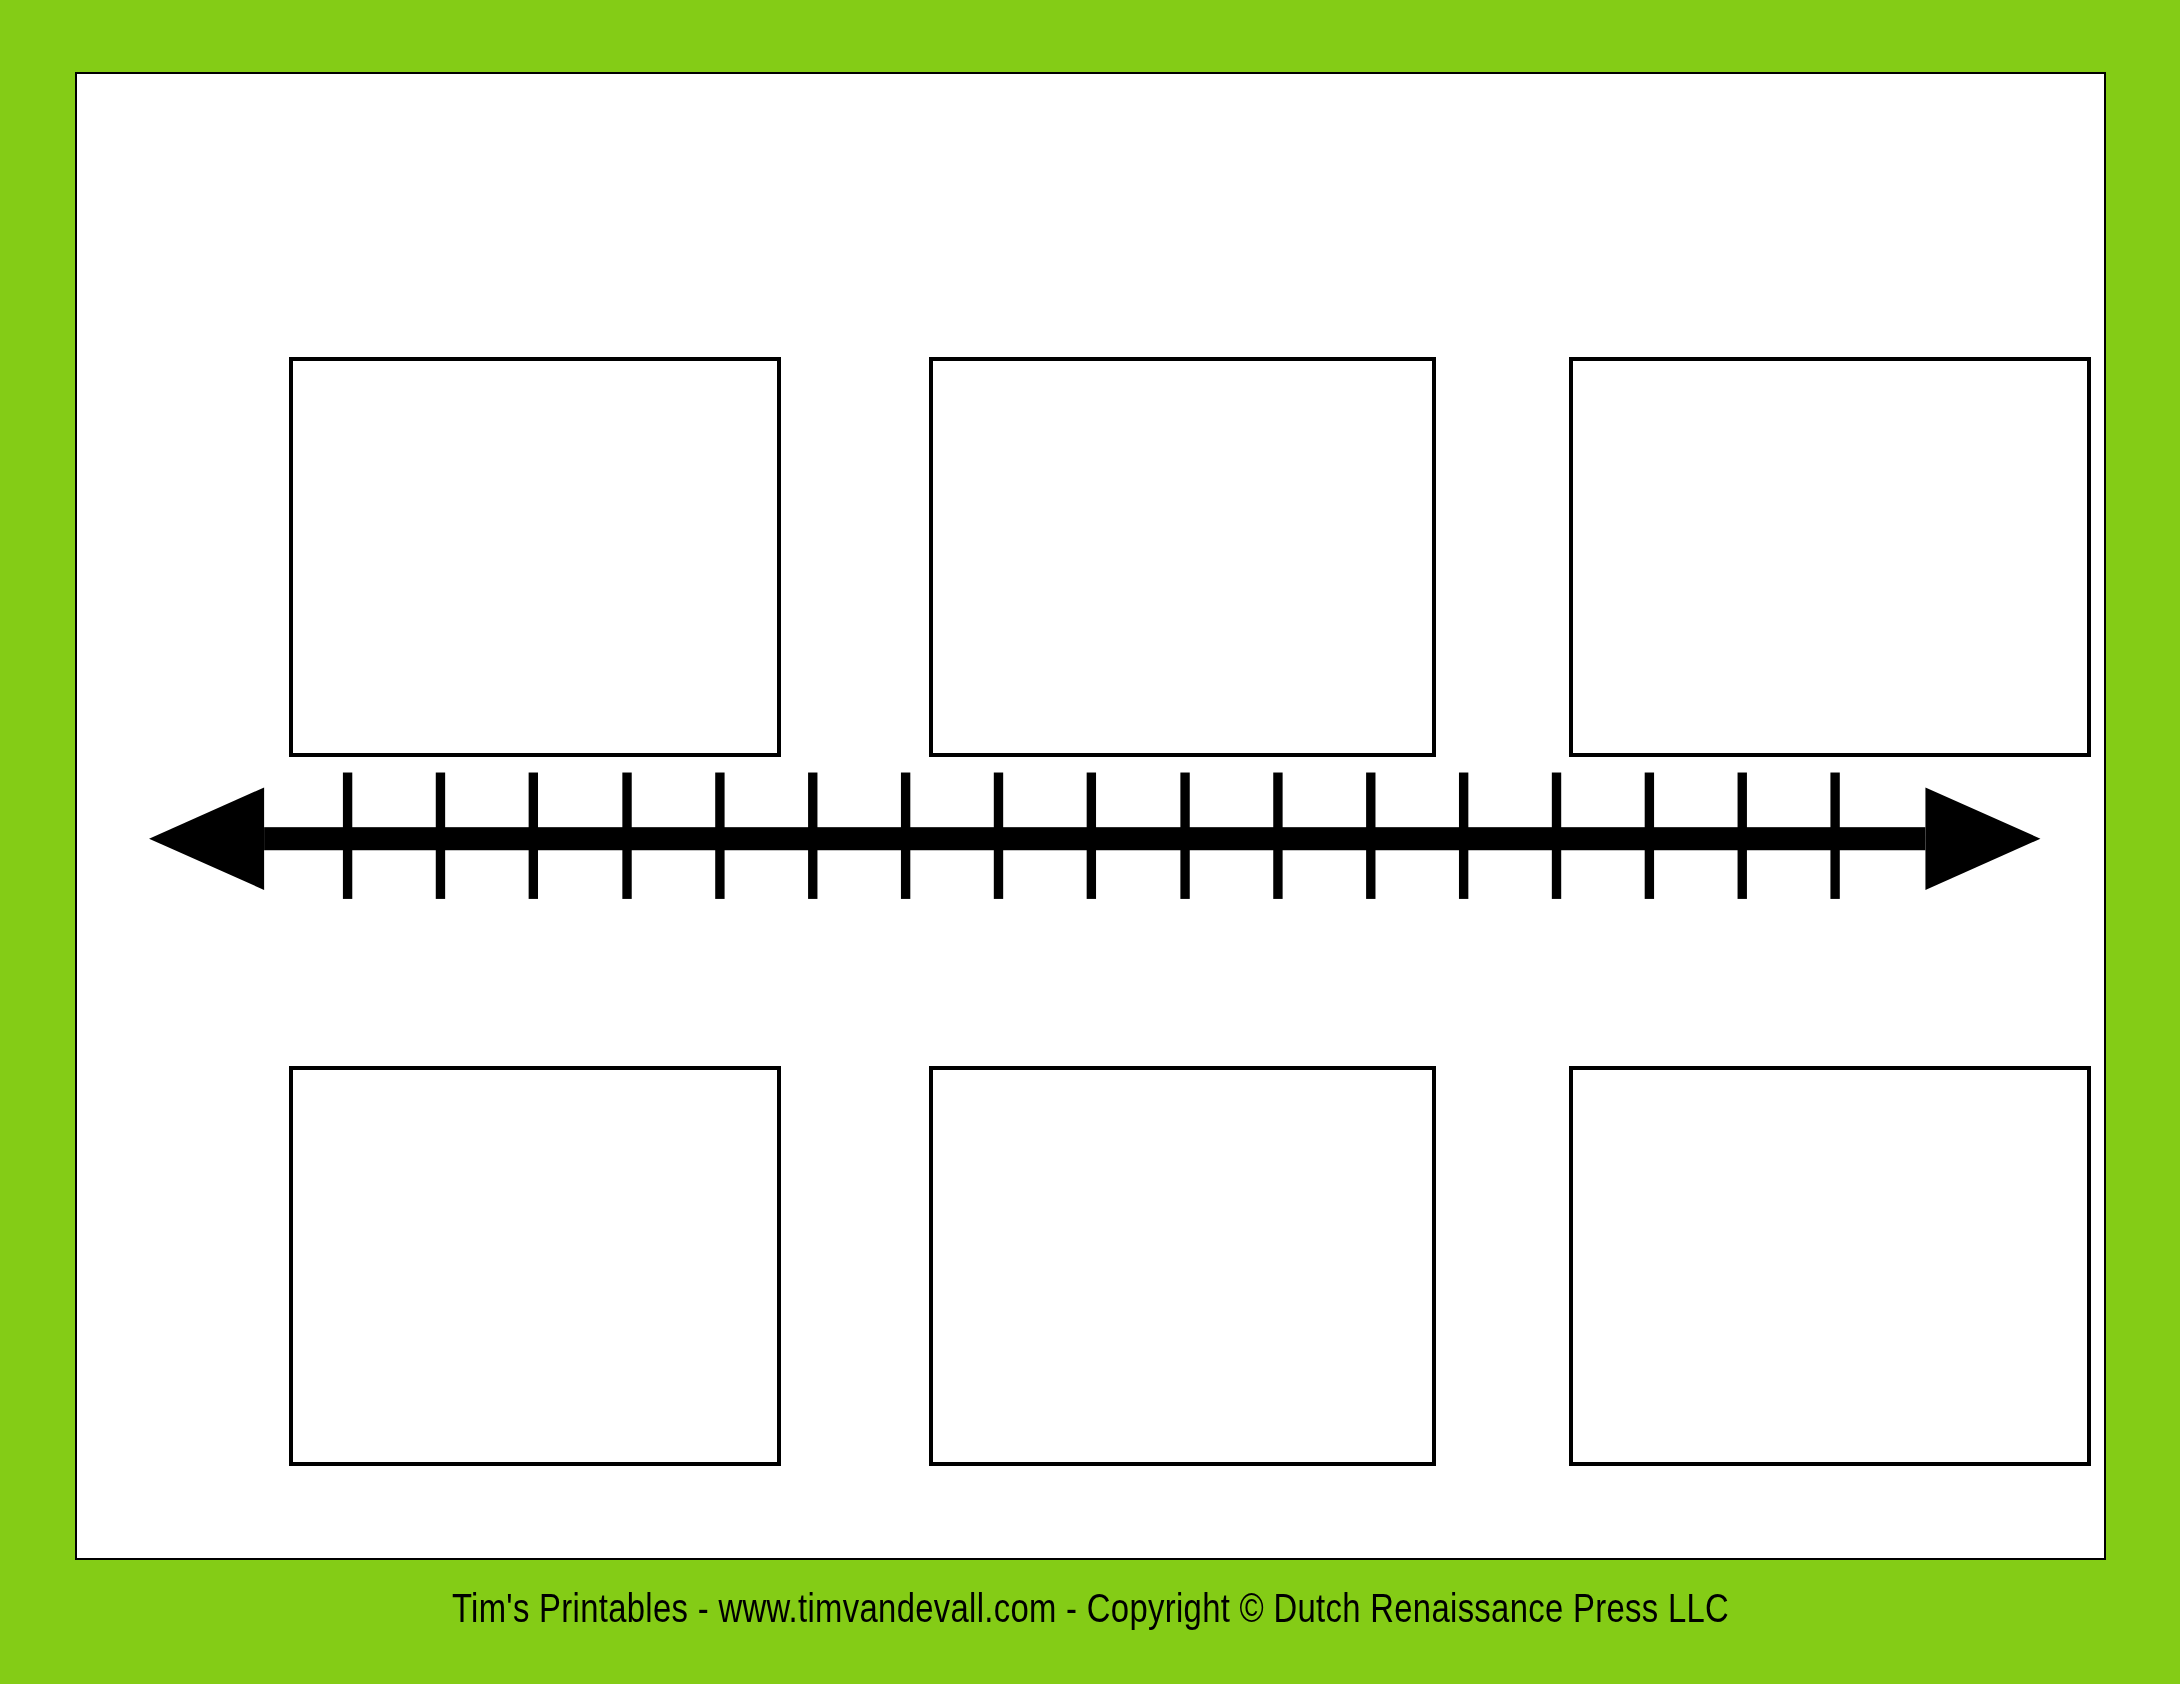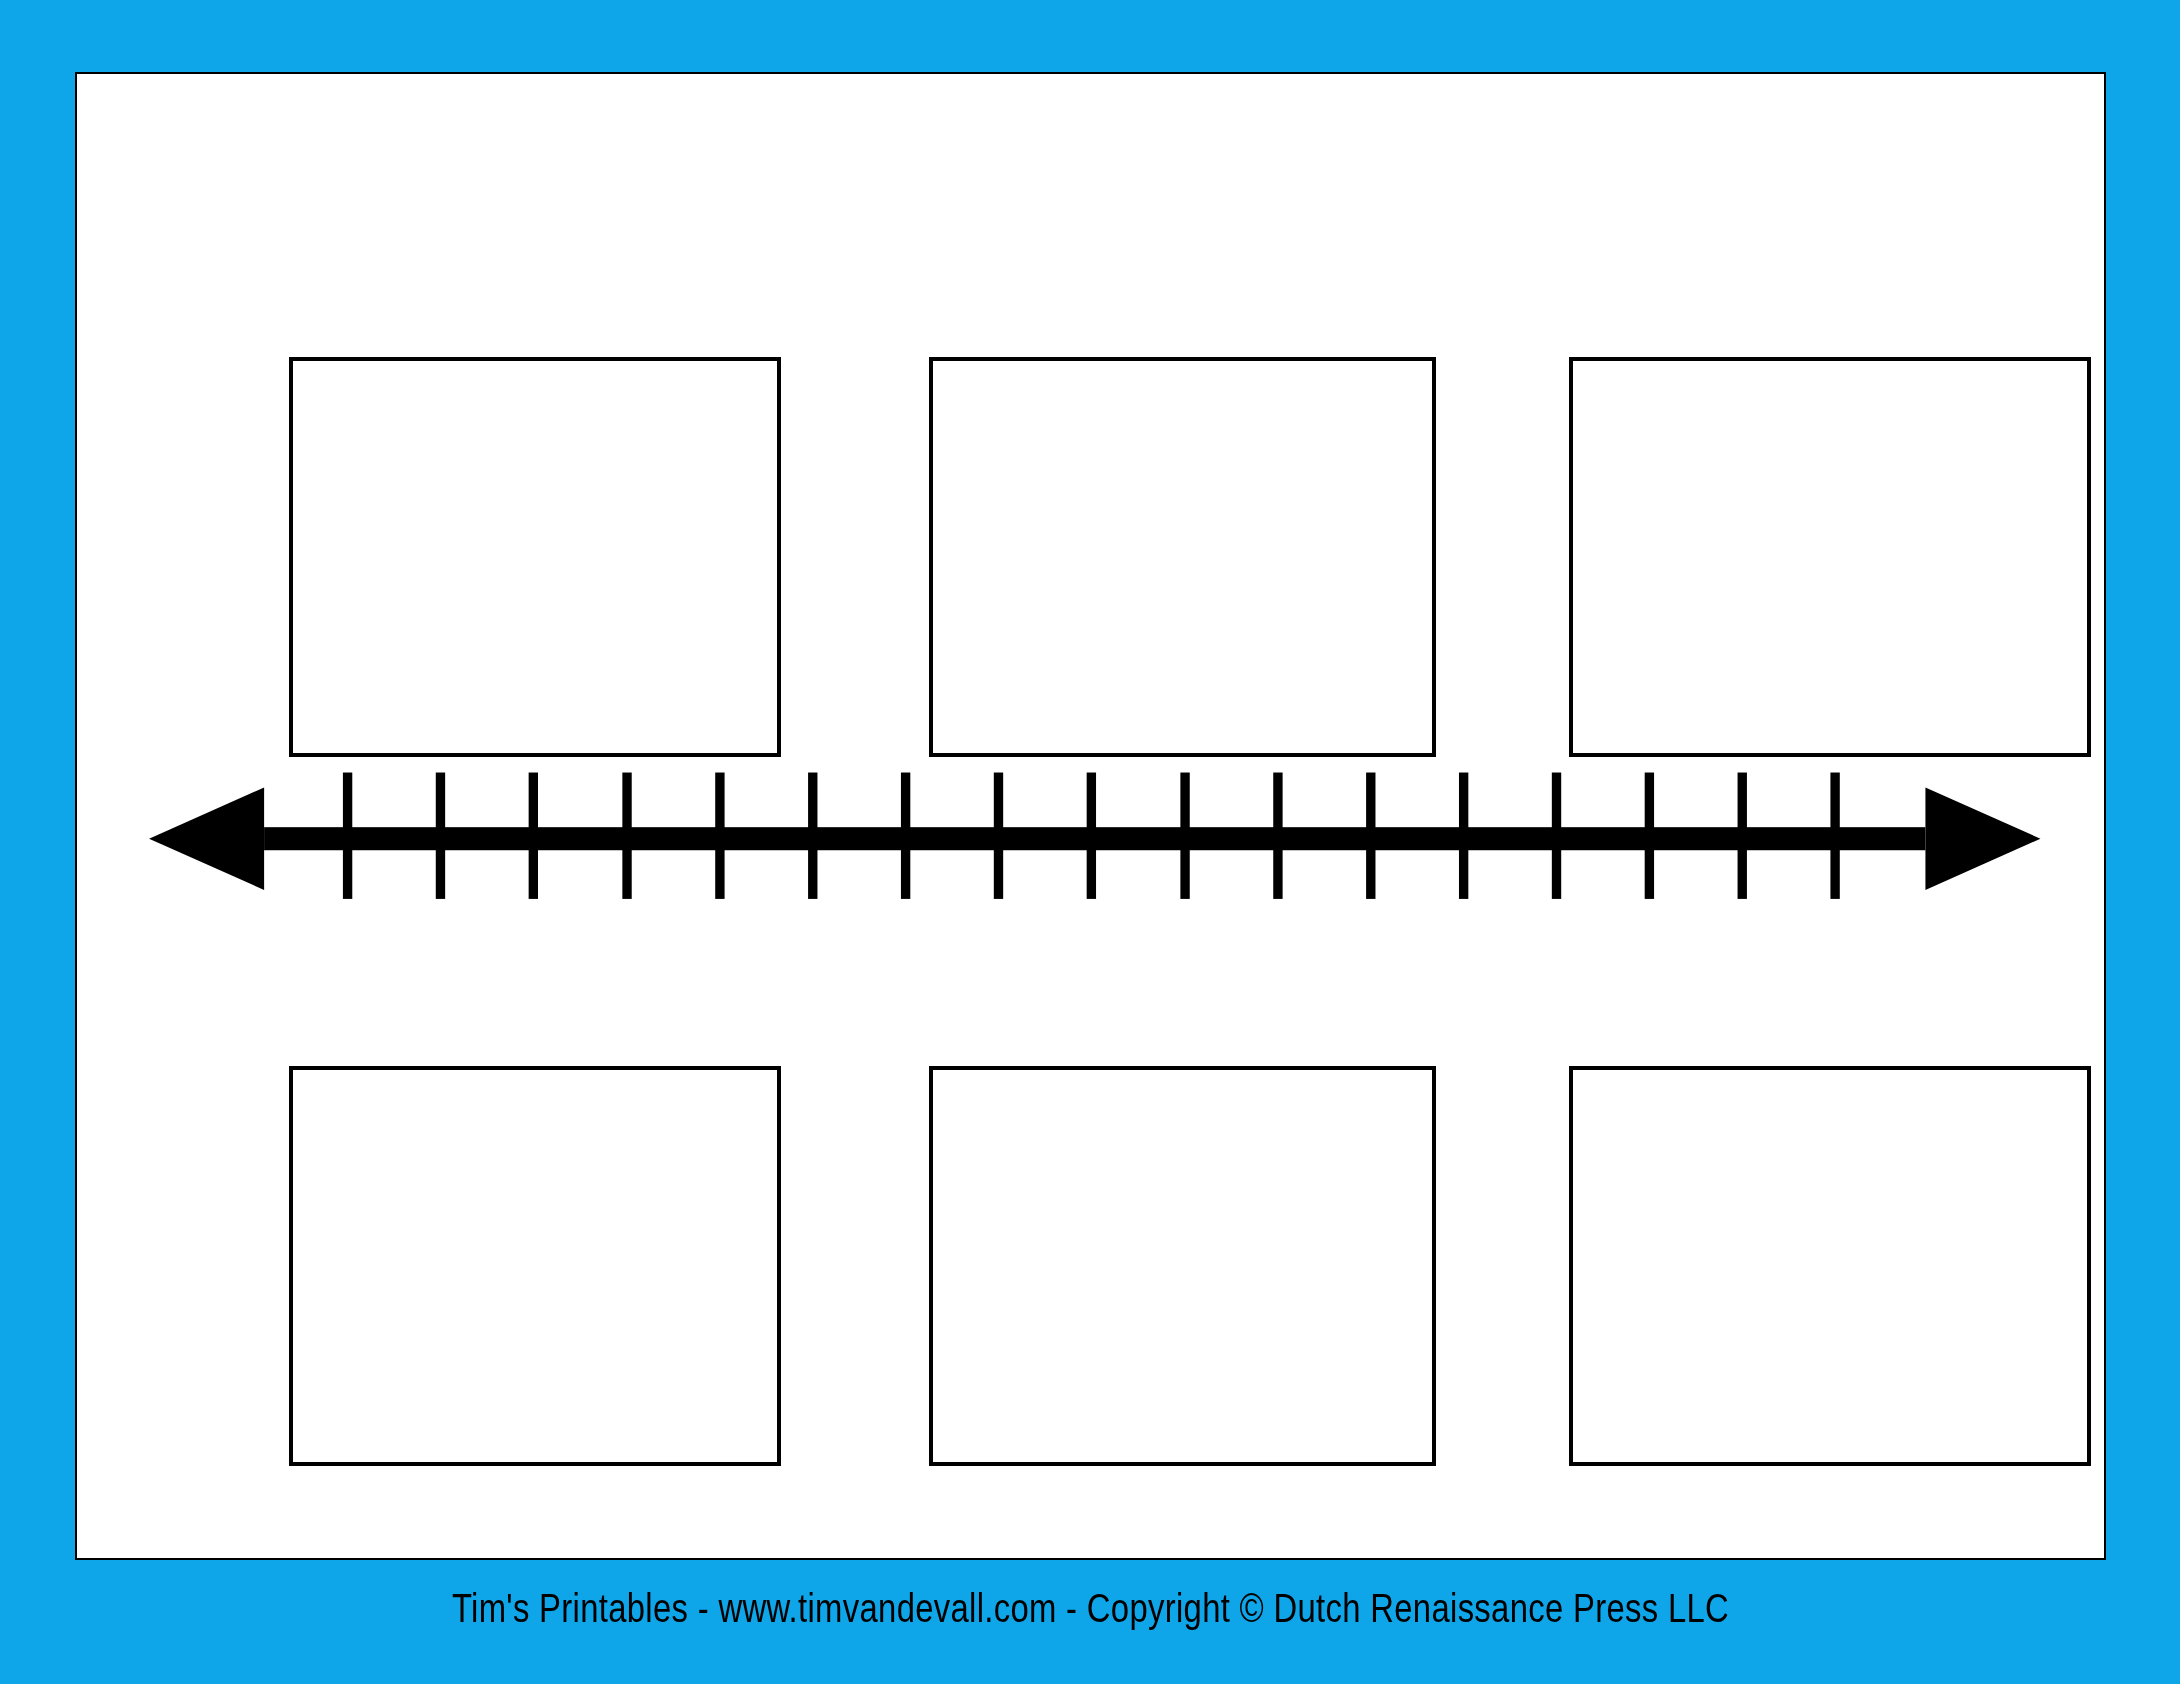--- a/index.html
+++ b/index.html
@@ -14,21 +14,21 @@
     overflow: hidden;
   }
 
   
   #worksheet {
     position: absolute;
     left: 0;
     top: 0;
     width: 2181px;
     height: 1685px;
-    background: #0ea5e9;
+    background: #84cc16;
   }
 
   .page-frame {
     position: absolute;
     left: 75px;
     top: 72px;
     width: 2031px;
     height: 1488px;
     border: 2.6px solid #000000;
     box-sizing: border-box;

